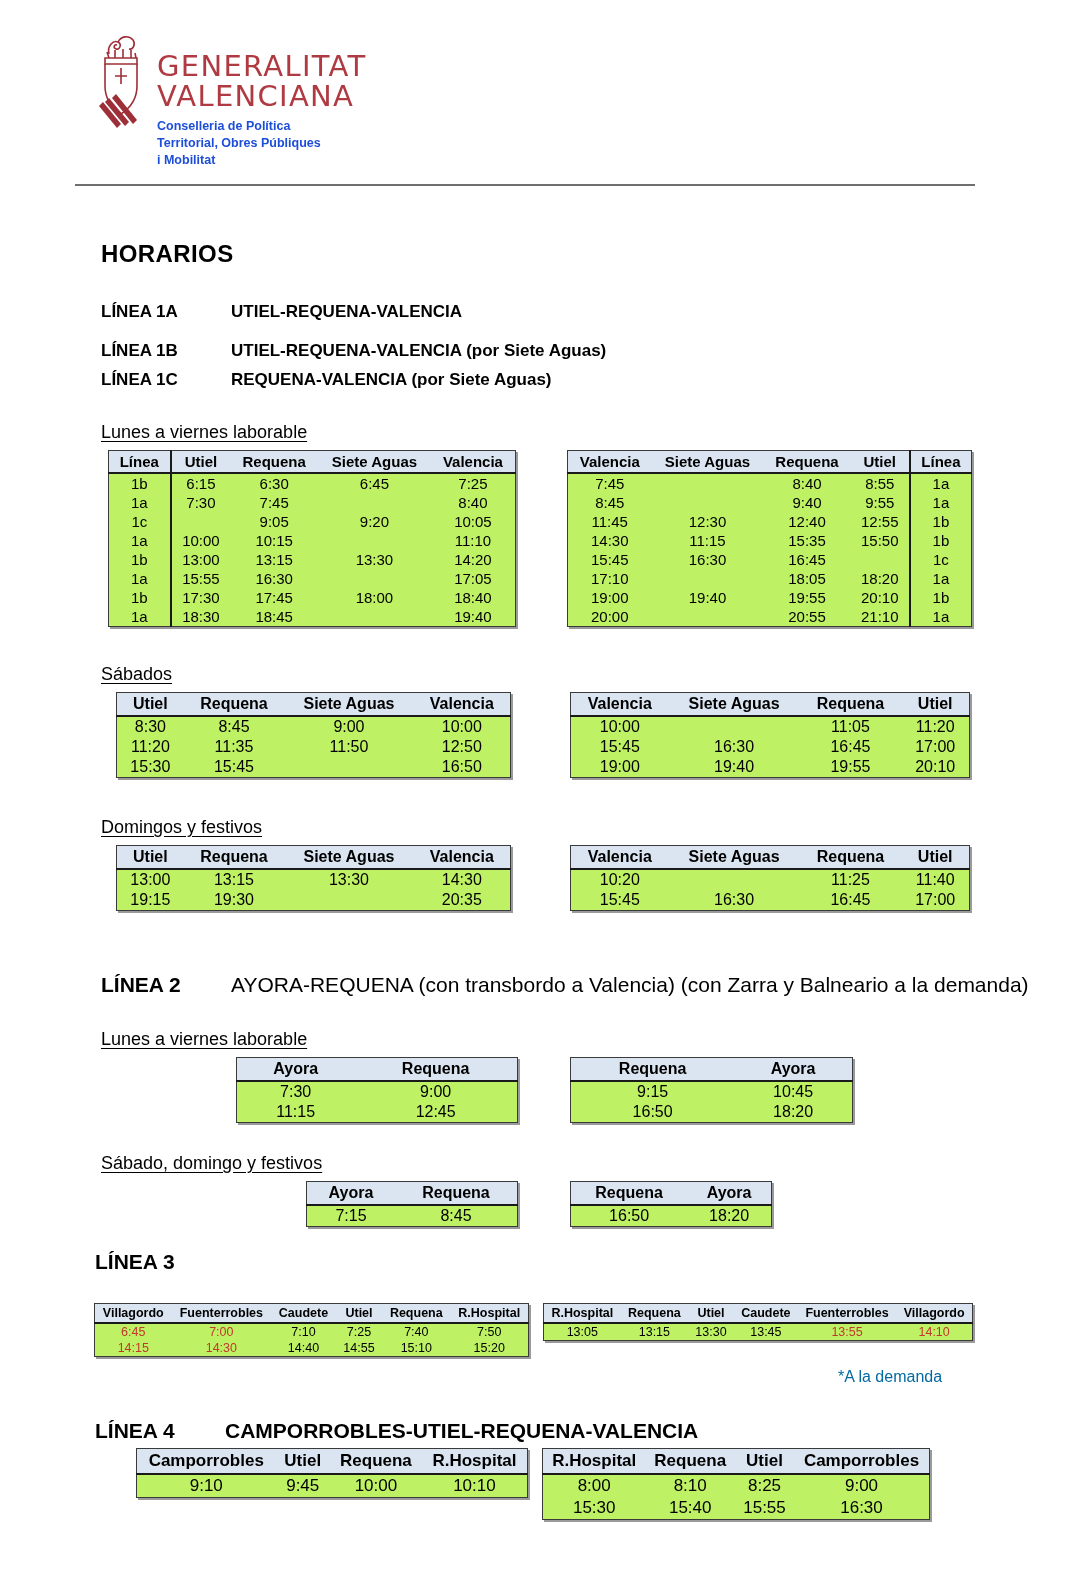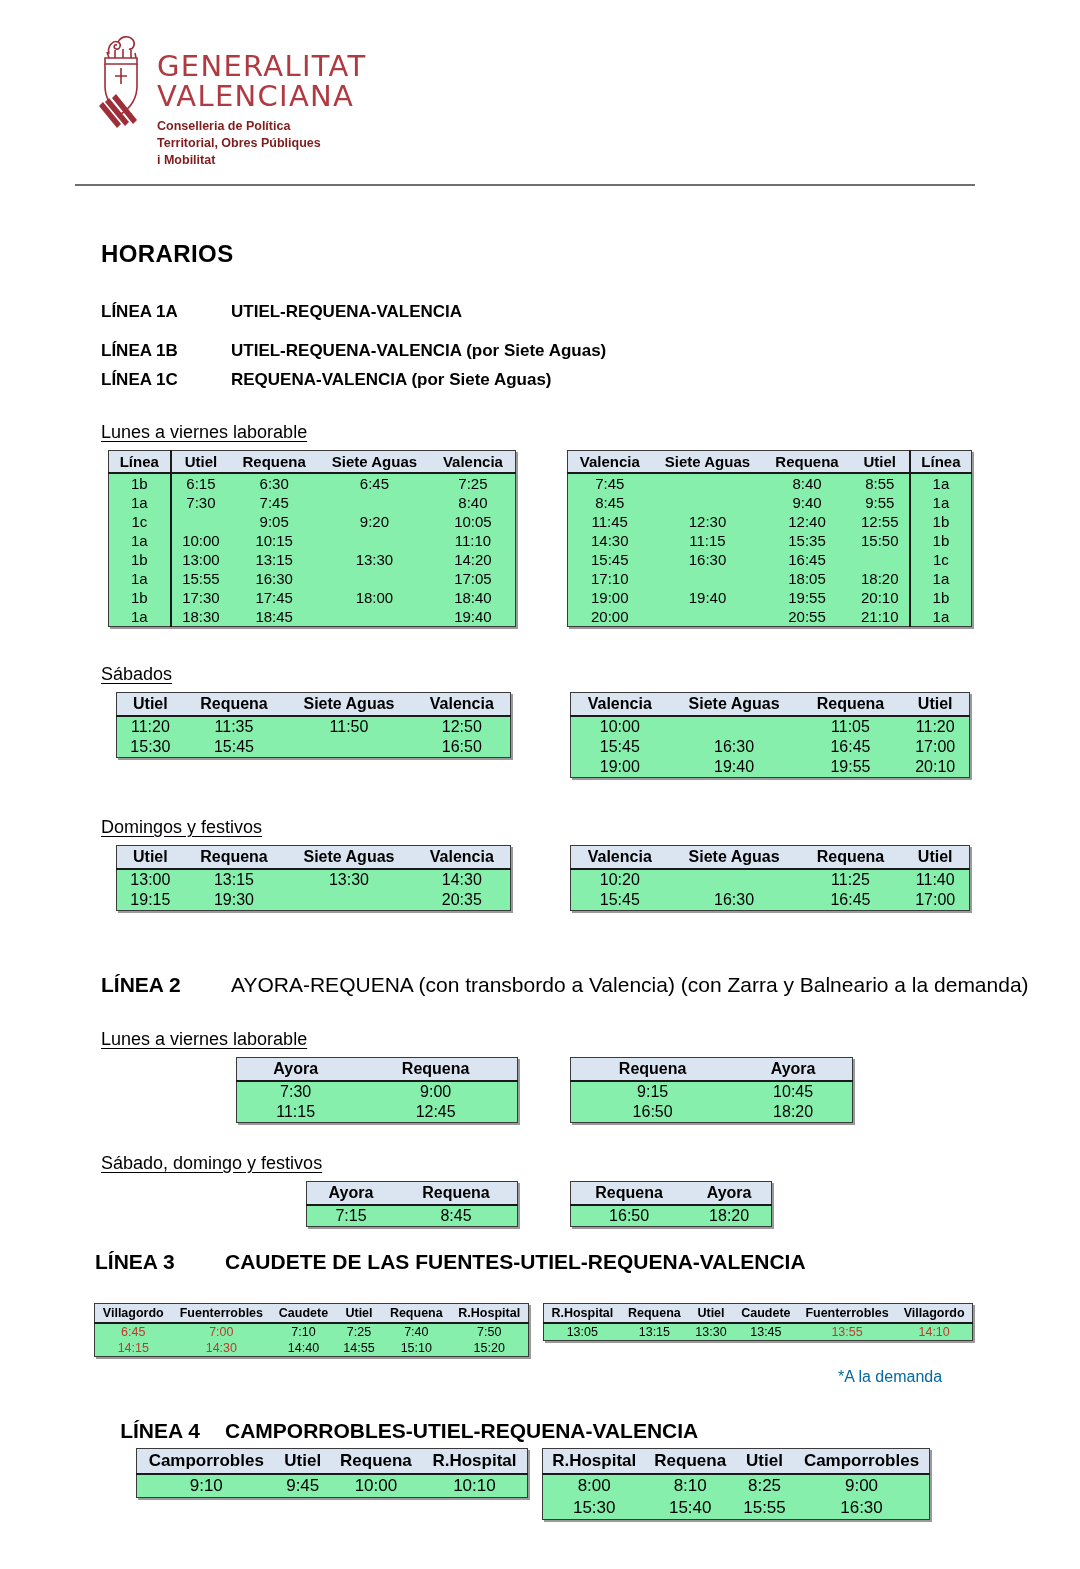--- a/index.html
+++ b/index.html
@@ -18,21 +18,21 @@
   .crest { width:52px; height:118px; margin-right:10px; }
   .brand-text { padding-top:24px; }
   .brand-line1, .brand-line2 {
     font-family:"DejaVu Sans", sans-serif;
     font-size:29px; font-weight:400; letter-spacing:1.3px;
     color:#b03a41; line-height:1.02;
   }
   .brand-sub {
     margin-top:7px;
     font-size:12.5px; font-weight:bold; line-height:1.34;
-    color:#7f1d1d;
+    color:#1d4ed8;
   }
   .rule { position:absolute; left:75px; top:184px; width:900px; height:2px; background:#6f6f6f; }
 
   
   .h-horarios { position:absolute; left:101px; top:240px; font-size:24px; font-weight:bold; letter-spacing:.4px; }
 
   .linea-row { position:absolute; display:flex; font-size:17px; font-weight:bold; white-space:nowrap; }
   .linea-row .lbl { width:130px; }
 
   .section-title {
@@ -45,21 +45,21 @@
   .big-linea.l2 .desc { font-weight:400; }
 
   .demanda-note {
     position:absolute; font-size:16px; color:#0369a1; white-space:nowrap;
   }
 
   
   table.sched {
     position:absolute;
     border-collapse:collapse;
-    background:#86efac;
+    background:#bef264;
     border:1px solid #3a3a3a;
     box-shadow: 2px 2px 0 0 #9a9a9a;
   }
   table.sched th {
     background:#dbe5f1;
     font-weight:bold;
     text-align:center;
     border-bottom:2px solid #1a1a1a;
     padding:2px 7px;
     white-space:nowrap;
@@ -150,26 +150,25 @@
 <div class="big-linea l2" style="left:101px; top:973px;">
   <span class="lbl">LÍNEA 2</span>
   <span class="desc">AYORA-REQUENA (con transbordo a Valencia) (con Zarra y Balneario a la demanda)</span>
 </div>
 
 <div class="section-title" style="left:101px; top:1029px;">Lunes a viernes laborable</div>
 <div class="section-title" style="left:101px; top:1153px;">Sábado, domingo y festivos</div>
 
 <div class="big-linea" style="left:95px; top:1250px;">
   <span class="lbl">LÍNEA 3</span>
-  <span>CAUDETE DE LAS FUENTES-UTIEL-REQUENA-VALENCIA</span>
 </div>
 
 <div class="demanda-note" style="left:838px; top:1368px;">*A la demanda</div>
 
-<div class="big-linea" style="left:95px; top:1419px;text-align:center;">
+<div class="big-linea" style="left:95px; top:1419px;">
   <span class="lbl">LÍNEA 4</span>
   <span>CAMPORROBLES-UTIEL-REQUENA-VALENCIA</span>
 </div>
 
 <table class="sched fs15 sep" id="t-lv-left">
     <thead>
       <tr>
         <th>Línea</th>
         <th>Utiel</th>
         <th>Requena</th>
@@ -309,20 +308,26 @@
 <table class="sched fs16" id="t-sab-left">
     <thead>
       <tr>
         <th>Utiel</th>
         <th>Requena</th>
         <th>Siete Aguas</th>
         <th>Valencia</th>
       </tr>
     </thead>
     <tbody>
+      <tr>
+        <td>8:30</td>
+        <td>8:45</td>
+        <td>9:00</td>
+        <td>10:00</td>
+      </tr>
       <tr>
         <td>11:20</td>
         <td>11:35</td>
         <td>11:50</td>
         <td>12:50</td>
       </tr>
       <tr>
         <td>15:30</td>
         <td>15:45</td>
         <td></td>

